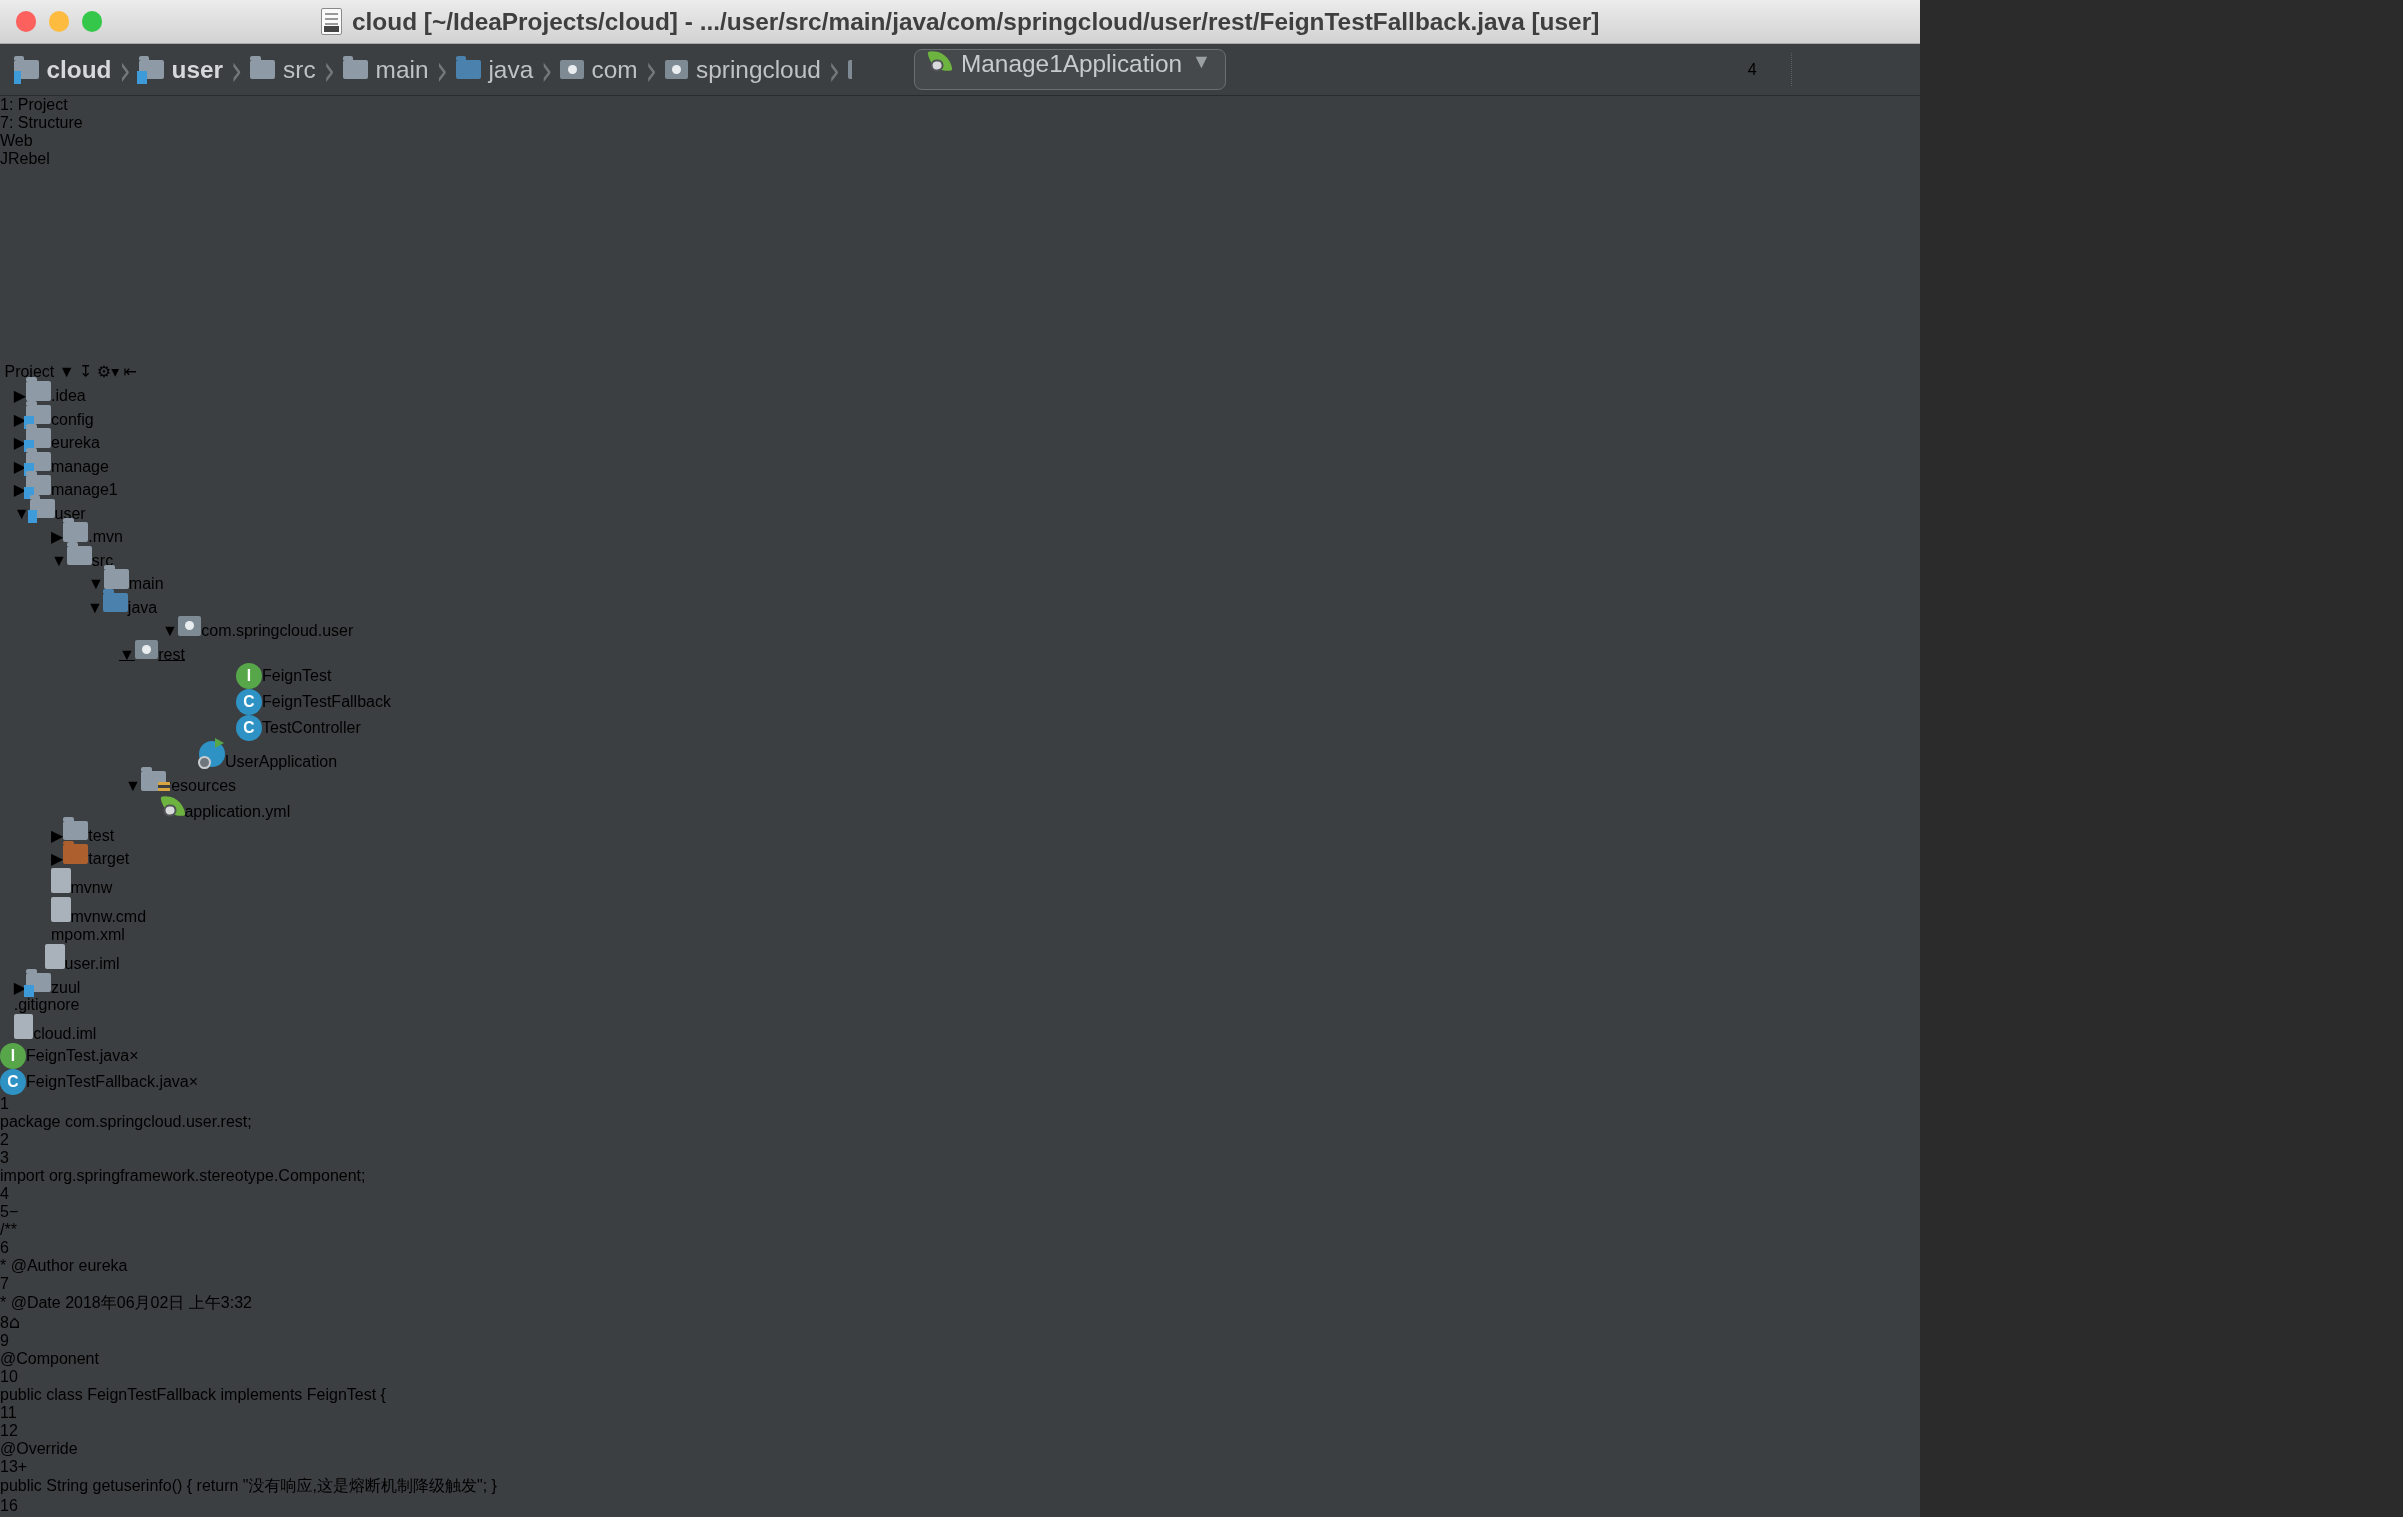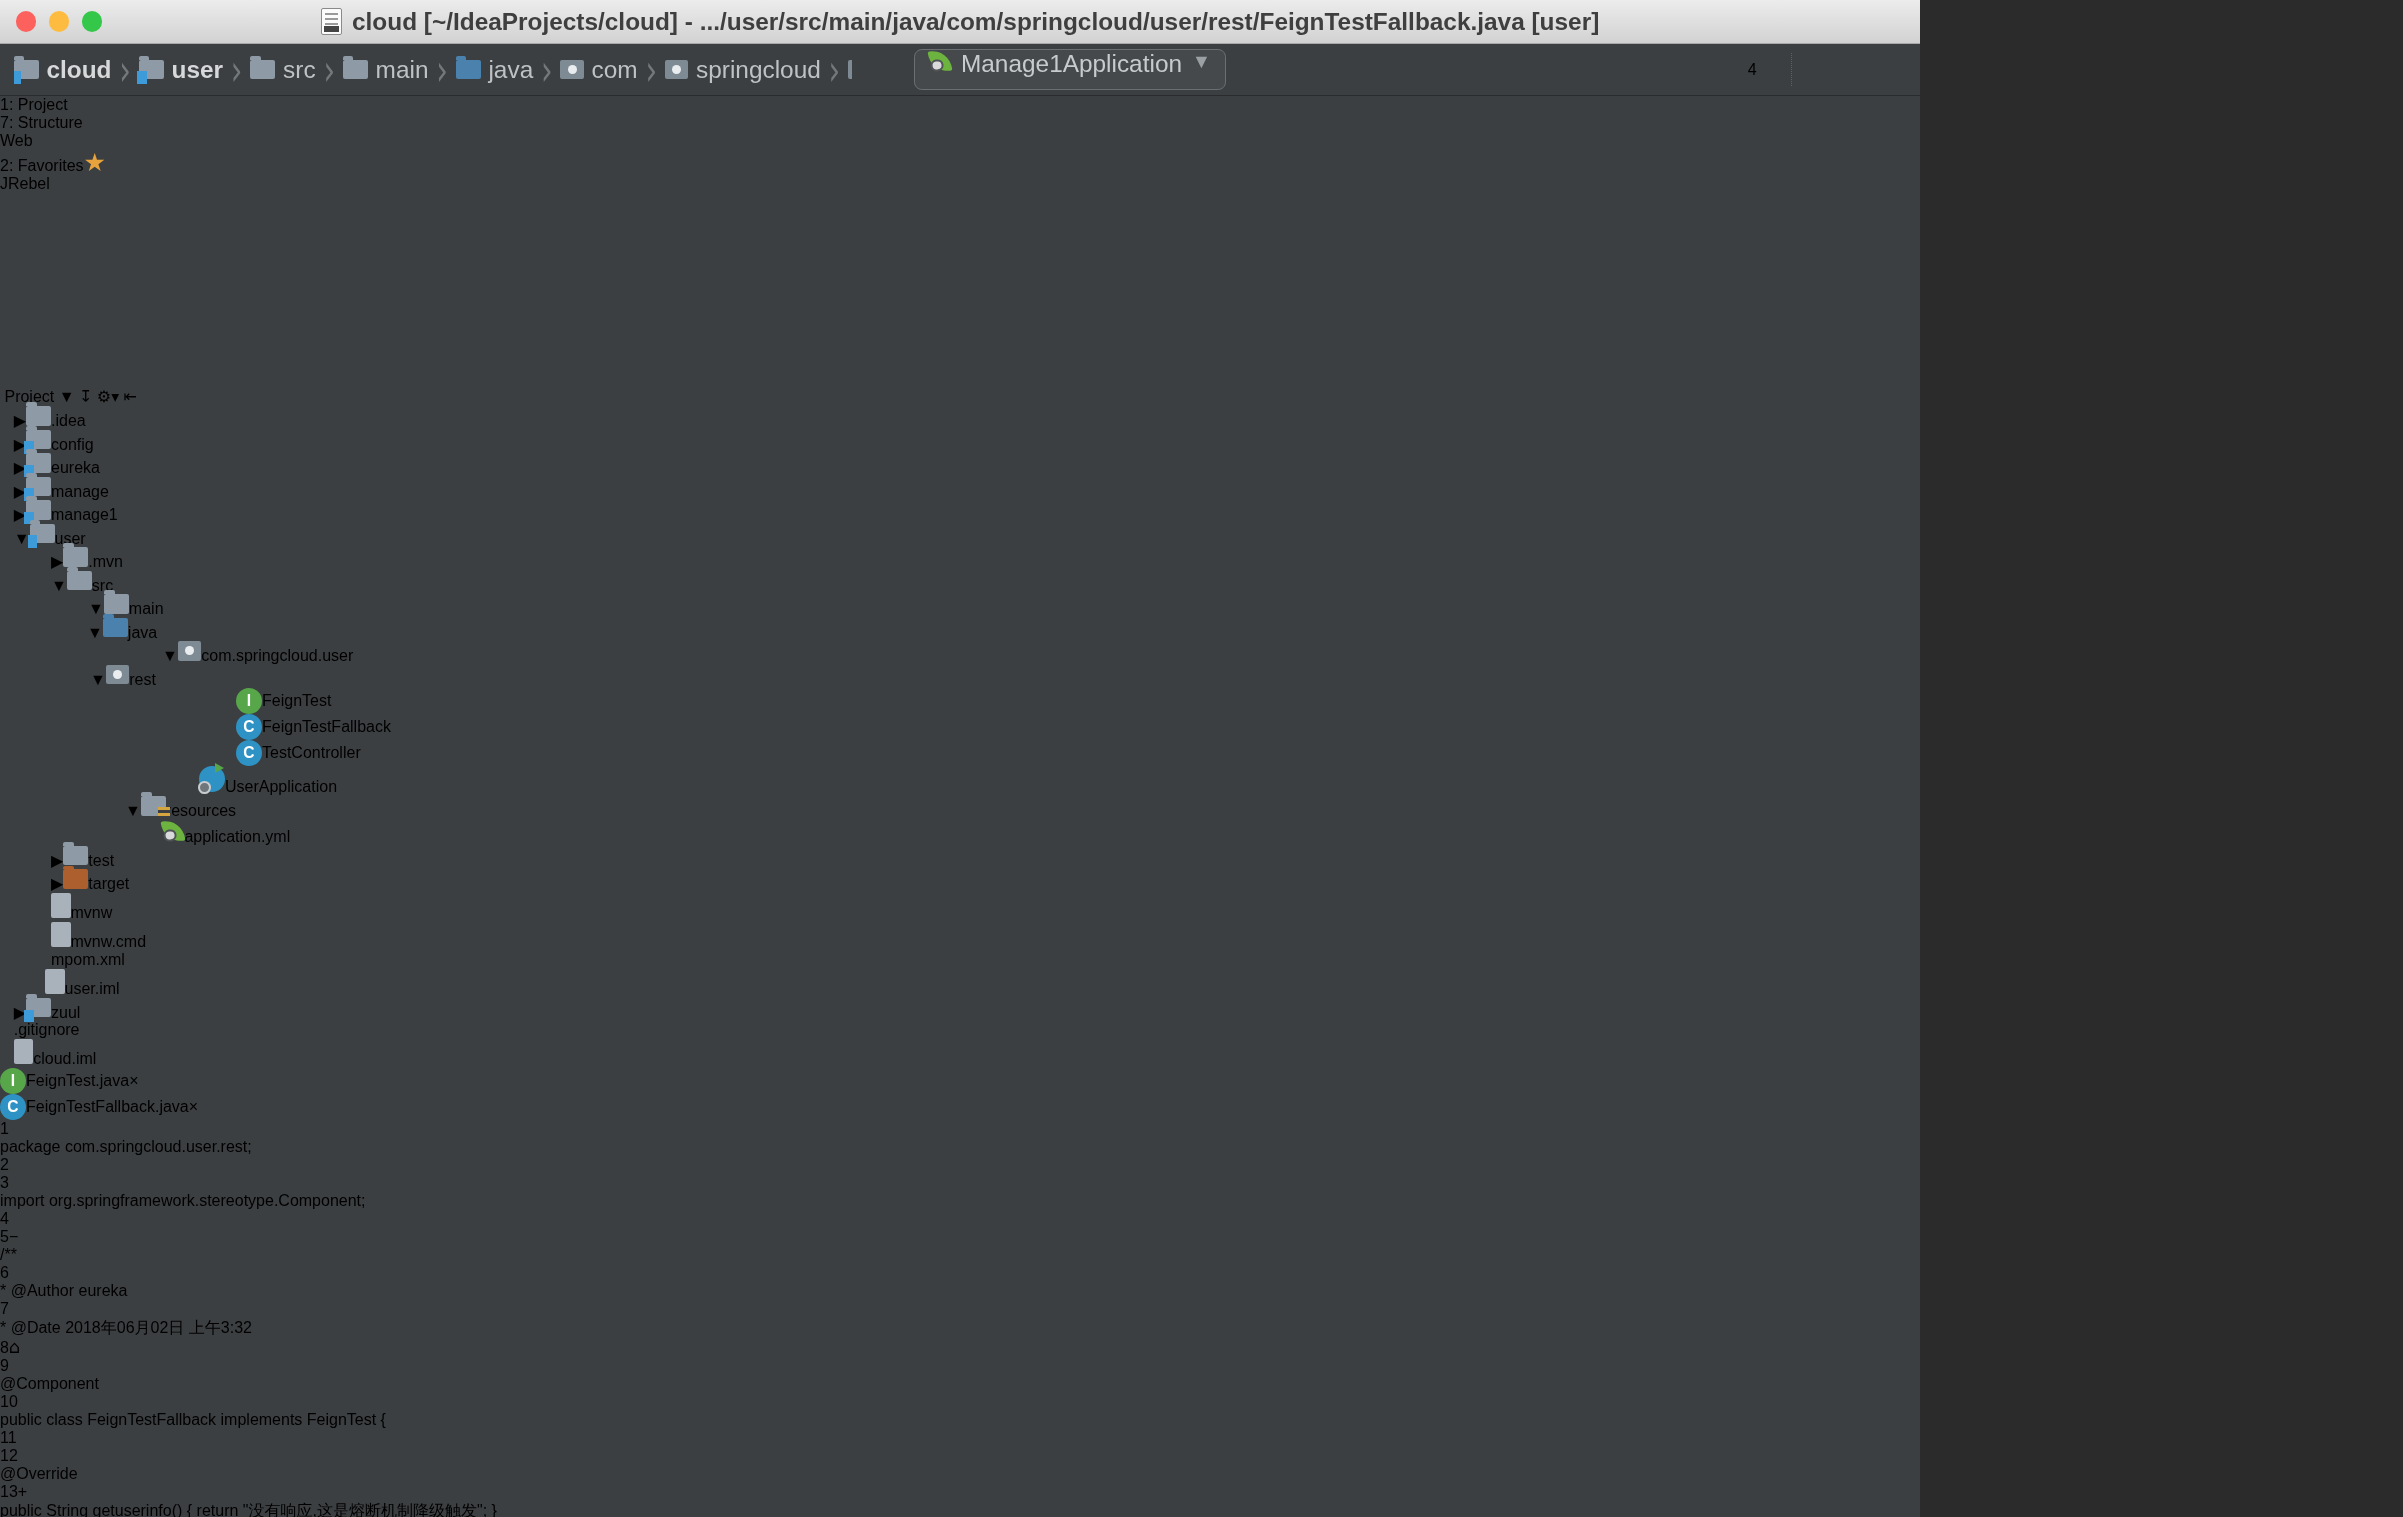--- a/index.html
+++ b/index.html
@@ -282,21 +282,20 @@
         </span>
     </div>
   </div>
 
   <div class="content-wrap">
     <div class="stripe left" id="stripe-left">
         <div class="stripe-item active"><span class="vlabel"><span class="u1">1</span>: Project</span><span class="ic i-project"></span></div>
         <div class="bottom-group" style="padding-bottom: 195px;">
           <div class="stripe-item"><span class="vlabel"><span class="u1">7</span>: Structure</span><span class="ic i-structure"></span></div>
           <div class="stripe-item"><span class="vlabel">Web</span><span class="ic i-web"></span></div>
-          <div class="stripe-item"><span class="vlabel"><span class="u1">2</span>: Favorites</span><span class="gly" style="color: rgb(232, 163, 61); font-size: 25px;">★</span></div>
           <div class="stripe-item"><span class="vlabel">JRebel</span><span class="ic i-rocket"></span></div>
         </div>
       </div>
 
     <div class="center-col">
       <div class="main">
         <div class="project-panel">
           <div class="pp-header">
             <span class="ic i-project"></span>
             <span>Project</span>
@@ -311,21 +310,21 @@
               <div class="trow" style="padding-left: 13.7px;"><span class="arr">▶</span><span class="ic i-module"></span><span class="lbl">config</span></div>
               <div class="trow" style="padding-left: 13.7px;"><span class="arr">▶</span><span class="ic i-module"></span><span class="lbl">eureka</span></div>
               <div class="trow" style="padding-left: 13.7px;"><span class="arr">▶</span><span class="ic i-module"></span><span class="lbl">manage</span></div>
               <div class="trow" style="padding-left: 13.7px;"><span class="arr">▶</span><span class="ic i-module"></span><span class="lbl">manage1</span></div>
               <div class="trow" style="padding-left: 13.7px;"><span class="arr">▼</span><span class="ic i-module"></span><span class="lbl">user</span></div>
               <div class="trow" style="padding-left: 51px;"><span class="arr">▶</span><span class="ic i-folder"></span><span class="lbl">.mvn</span></div>
               <div class="trow" style="padding-left: 51px;"><span class="arr">▼</span><span class="ic i-folder"></span><span class="lbl">src</span></div>
               <div class="trow" style="padding-left: 88px;"><span class="arr">▼</span><span class="ic i-folder"></span><span class="lbl">main</span></div>
               <div class="trow" style="padding-left: 87px;"><span class="arr">▼</span><span class="ic i-folder-blue"></span><span class="lbl">java</span></div>
               <div class="trow" style="padding-left: 162px;"><span class="arr">▼</span><span class="ic i-package"></span><span class="lbl">com.springcloud.user</span></div>
-              <div class="trow" style="padding-left: 90px;"><span class="arr">▼</span><span class="ic i-package"></span><span class="lbl">rest</span></div>
+              <div class="trow" style="padding-left: 119px; text-decoration: underline;"><span class="arr">▼</span><span class="ic i-package"></span><span class="lbl">rest</span></div>
               <div class="trow" style="padding-left: 236px;"><span class="arr"></span><span class="redbox"><span class="ic i-interface">I</span><span class="lbl">FeignTest</span></span></div>
               <div class="trow selected" style="padding-left: 236px;"><span class="arr"></span><span class="ic i-class">C</span><span class="lbl">FeignTestFallback</span></div>
               <div class="trow" style="padding-left: 236px;"><span class="arr"></span><span class="ic i-class">C</span><span class="lbl">TestController</span></div>
               <div class="trow" style="padding-left: 199px;"><span class="arr"></span><span class="ic i-boot"></span><span class="lbl">UserApplication</span></div>
               <div class="trow" style="padding-left: 125px;"><span class="arr">▼</span><span class="ic i-res"></span><span class="lbl">resources</span></div>
               <div class="trow" style="padding-left: 162px;"><span class="arr"></span><span class="ic i-leaf"></span><span class="lbl">application.yml</span></div>
               <div class="trow" style="padding-left: 51px;"><span class="arr">▶</span><span class="ic i-folder"></span><span class="lbl">test</span></div>
               <div class="trow hovered" style="padding-left: 51px;"><span class="arr">▶</span><span class="ic i-target"></span><span class="lbl">target</span></div>
               <div class="trow" style="padding-left: 51px;"><span class="arr"></span><span class="ic i-file"></span><span class="lbl">mvnw</span></div>
               <div class="trow" style="padding-left: 51px;"><span class="arr"></span><span class="ic i-file"></span><span class="lbl">mvnw.cmd</span></div>

